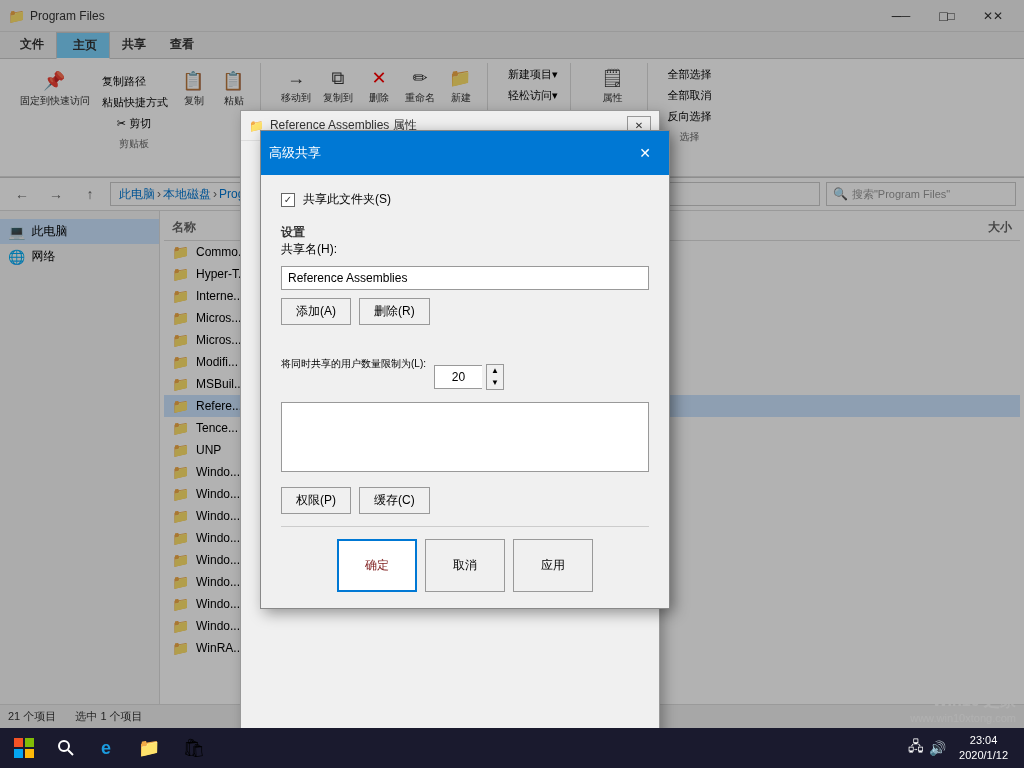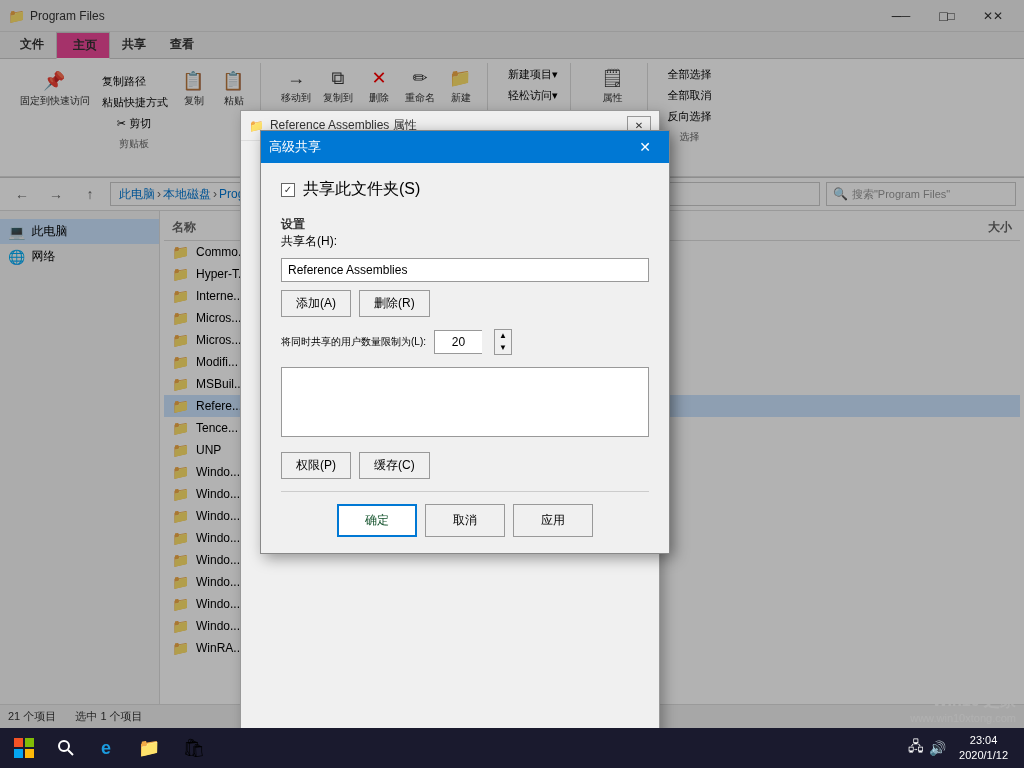--- a/index.html
+++ b/index.html
@@ -109,21 +109,21 @@
       border-bottom: 1px solid #ccc;
     }
     .ribbon-tab {
       padding: 4px 12px;
       font-size: 12px;
       cursor: pointer;
       color: #333;
       font-weight: bold;
     }
     .ribbon-tab.active {
-      background: #ec4899;
+      background: #7dd3fc;
       border: 1px solid #ccc;
       border-bottom: 1px solid white;
       margin-bottom: -1px;
       padding-left: 16px;
     }
     .ribbon-content {
       display: flex;
       padding: 4px 8px;
       gap: 8px;
       background: white;
@@ -271,21 +271,21 @@
       position: absolute;
       top: 130px;
       left: 260px;
       width: 410px;
       background: #f0f0f0;
       border: 1px solid #888;
       box-shadow: 4px 4px 14px rgba(0,0,0,0.4);
       z-index: 700;
     }
     .adv-title-bar {
-      height: 32px;
+      height: 44px;
       background: #0078d4;
       display: flex; align-items: center;
       padding: 0 8px; gap: 6px;
       color: white;
     }
     .adv-title-text { flex: 1; font-size: 13px; font-weight: 500; }
     .adv-close-btn {
       width: 32px; height: 32px;
       display: flex; align-items: center; justify-content: center;
       cursor: pointer; font-size: 14px; color: white;
@@ -296,42 +296,42 @@
     }
     .adv-checkbox-row {
       display: flex; align-items: center; gap: 8px; margin-bottom: 16px;
     }
     .adv-checkbox {
       width: 14px; height: 14px; border: 1px solid #666;
       background: white; display: flex; align-items: center; justify-content: center;
       cursor: pointer; flex-shrink: 0;
     }
     .adv-checkbox-checked::before { content: '✓'; font-size: 10px; color: #333; }
-    .adv-checkbox-label { font-size: 16px; }
+    .adv-checkbox-label { font-size: 12px; }
     .adv-section-label { font-size: 12px; font-weight: bold; margin-bottom: 0; color: #333; }
     .adv-field-row {
       display: flex; align-items: center; gap: 8px; margin-bottom: 8px;
     }
     .adv-field-label { font-size: 12px; min-width: 70px; }
     .adv-field-input {
       flex: 1; height: 24px; border: 1px solid #999;
       background: white; padding: 0 6px; font-size: 12px;
     }
     .adv-field-buttons { display: flex; gap: 8px; margin-bottom: 12px; margin-left: 0; }
     .adv-btn {
       padding: 4px 14px; border: 1px solid #999;
       background: #f0f0f0; font-size: 12px; cursor: pointer;
       min-width: 64px;
     }
     .adv-limit-row {
       display: flex; align-items: center; gap: 8px; margin-bottom: 12px;
     }
     .adv-limit-label { font-size: 10px; }
     .adv-spinner-container {
-      display: flex; align-items: center; gap: 12px;
+      display: flex; align-items: center; gap: 4px; margin-top: 27px;
     }
     .adv-spinner-input {
       width: 48px; height: 24px;
       border: 1px solid #999; border-right: none;
       padding: 0 6px; font-size: 12px;
       text-align: center;
     }
     .adv-spinner-btns {
       display: flex; flex-direction: column;
       border: 1px solid #999; background: #f0f0f0;
@@ -349,23 +349,23 @@
       resize: none; margin-bottom: 12px;
     }
     .adv-btn-row-bottom {
       display: flex; gap: 8px; margin-bottom: 12px;
     }
     .adv-separator { height: 1px; background: #ccc; margin: 12px 0; }
     .adv-ok-row {
       display: flex; gap: 8px; justify-content: center;
     }
     .adv-ok-btn {
-      padding: 6px 24px; border: 2px solid #0078d4;
+      padding: 16px 24px; border: 2px solid #0078d4;
       background: white; font-size: 12px; cursor: pointer;
-      color: #14532d; min-width: 80px;
+      color: #7f1d1d; min-width: 80px;
     }
     .adv-cancel-btn {
       padding: 6px 16px; border: 1px solid #999;
       background: #f0f0f0; font-size: 12px; cursor: pointer;
       min-width: 80px;
     }
     .adv-apply-btn {
       padding: 6px 24px; border: 1px solid #999;
       background: #f0f0f0; font-size: 12px; cursor: pointer;
       min-width: 80px;

